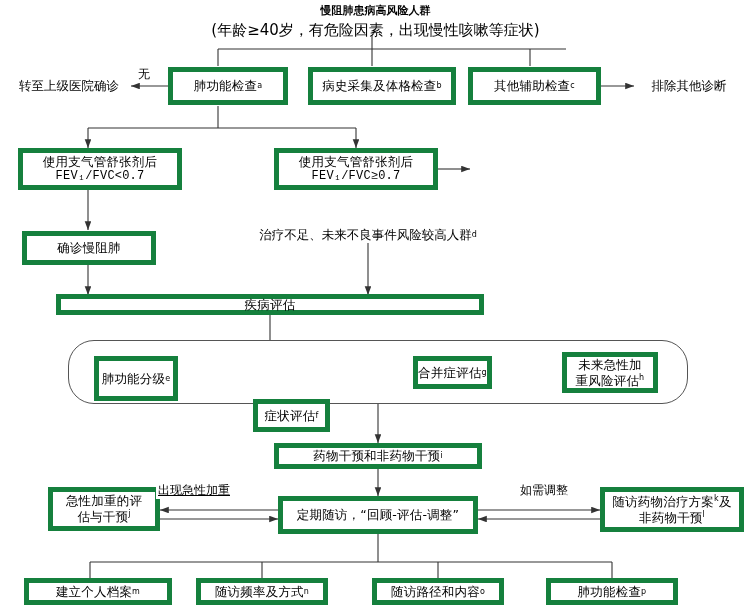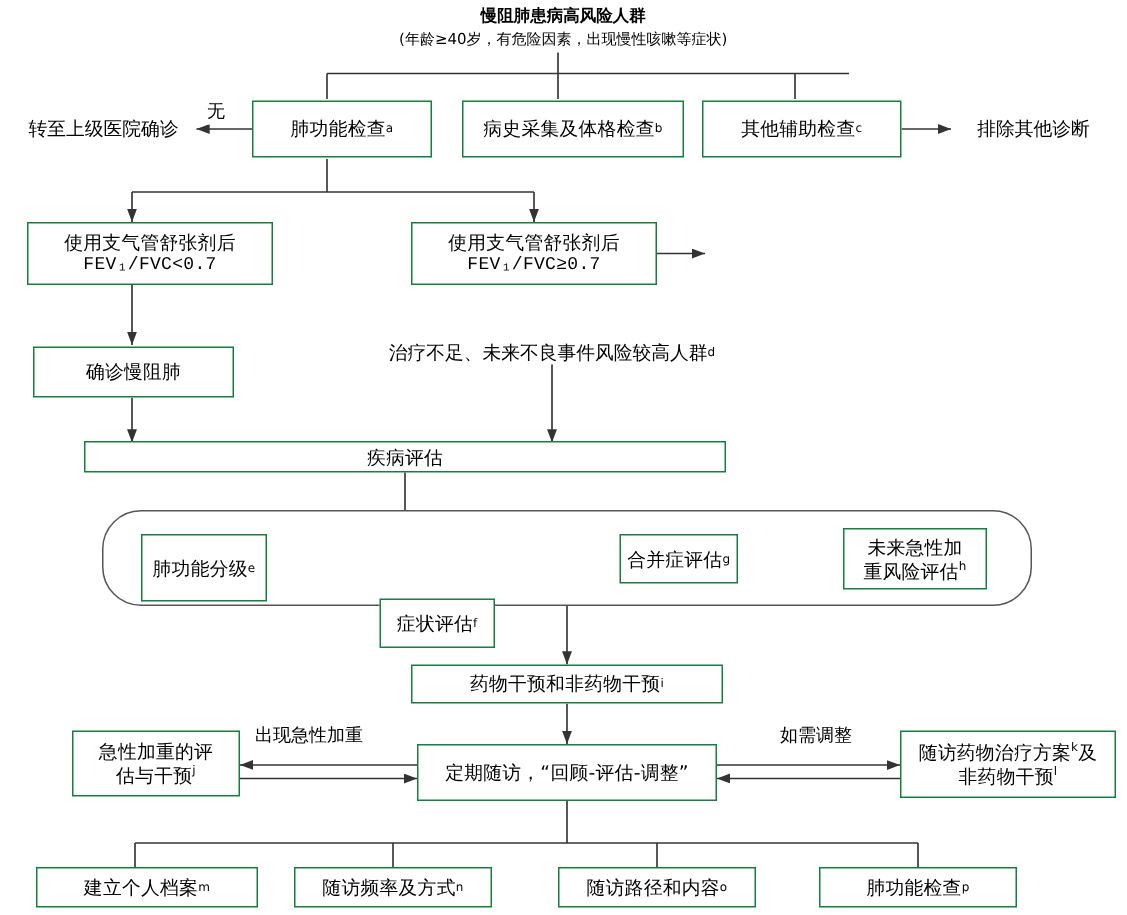--- a/index.html
+++ b/index.html
@@ -9,21 +9,21 @@
     background:#ffffff;
     font-family:"DejaVu Sans","Liberation Sans",sans-serif;
     color:#000;
     overflow:hidden;
   }
   #chart{position:relative;width:751px;height:610px;}
   svg.lines{position:absolute;left:0;top:0;width:751px;height:610px;pointer-events:none;}
   .node{
     position:absolute;
     box-sizing:border-box;
-    border:1px solid #15803d;
+    border:5px solid #15803d;
     background:#fff;
     display:flex;align-items:center;justify-content:center;
     text-align:center;
     font-size:12.5px;
     line-height:1.25;
     letter-spacing:0.2px;
   }
   .plain{
     position:absolute;
     box-sizing:border-box;
@@ -35,21 +35,21 @@
     border:none;
   }
   .title{
     position:absolute;text-align:center;
     font-size:11px;line-height:1.45;
     font-weight:600;
     width:100%;
   }
   .subtitle{
     position:absolute;text-align:center;
-    font-size:10px;line-height:1.45;
+    font-size:15px;line-height:1.45;
     width:100%;
   }
   .group-box{
     position:absolute;
     box-sizing:border-box;
     border:1px solid #555;
     border-radius:26px;
     background:transparent;
   }
   .edge-label{
@@ -196,21 +196,21 @@
       <sup>i</sup>
   </div>
 
   <div class="node two-line" style="left:48px;top:487px;width:112px;height:44px;">
     <span>急性加重的评</span>
     <span>
       <span>估与干预</span><sup>j</sup>
     </span>
   </div>
 
-  <div class="edge-label" style="left:168px;top:482px;">出现急性加重</div>
+  <div class="edge-label" style="left:156px;top:482px;text-decoration:underline;">出现急性加重</div>
 
   <div class="node" style="left:278px;top:496px;width:200px;height:38px;">定期随访，“回顾-评估-调整”</div>
 
   <div class="edge-label" style="left:518px;top:482px;">如需调整</div>
 
   <div class="node two-line" style="left:600px;top:487px;width:144px;height:45px;">
     <span>
       <span>随访药物治疗方案</span><sup>k</sup><span>及</span>
     </span>
     <span>

